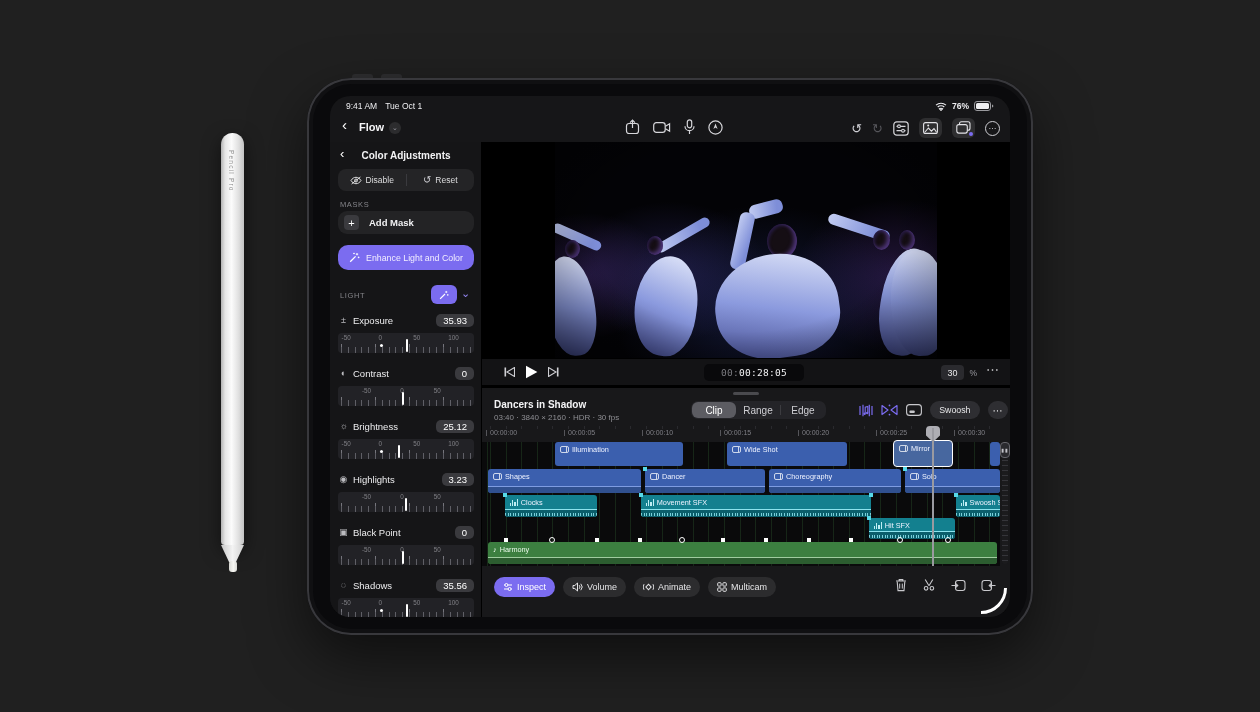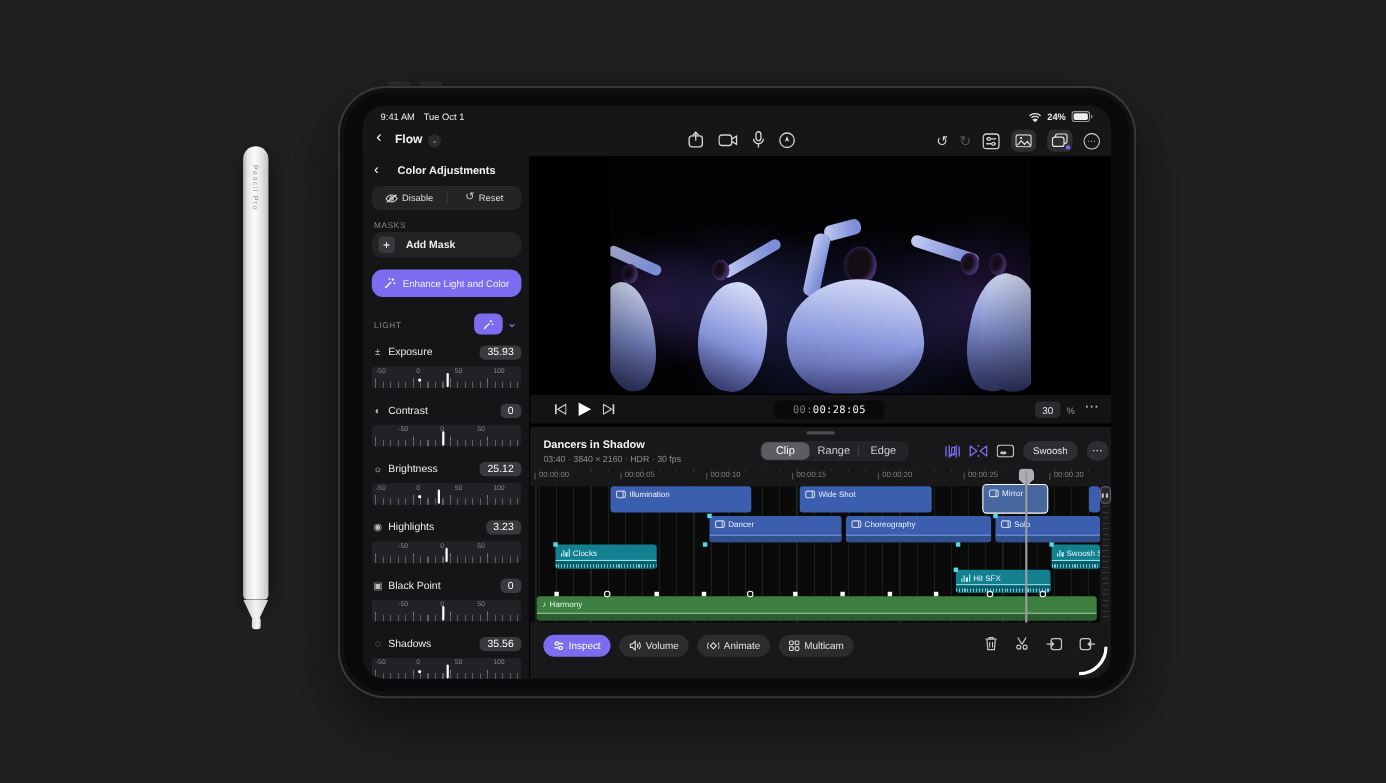--- a/index.html
+++ b/index.html
@@ -196,21 +196,21 @@
         <div class="sb-left">
           <span>9:41 AM</span>
           <span>Tue Oct 1</span>
         </div>
         <div class="sb-right">
           <span>
             <svg width="12" height="9" viewBox="0 0 12 9">
                 <path d="M1 3.2C2.4 1.9 4.1 1.2 6 1.2s3.6.7 5 2M2.7 5C3.6 4.2 4.7 3.8 6 3.8S8.4 4.2 9.3 5M4.4 6.8c.5-.4 1-.6 1.6-.6s1.1.2 1.6.6L6 8.4z" fill="none" stroke="#ededf0" stroke-width="1.1"></path>
               </svg>
           </span>
-          <span>24%</span>
+          <span>76%</span>
           <span>
             <svg width="20" height="10" viewBox="0 0 20 10">
                 <rect x="0.5" y="0.5" width="16" height="9" rx="2.5" fill="none" stroke="#9a9a9e"></rect>
                 <rect x="2" y="2" width="13" height="6" rx="1.5" fill="#ededf0"></rect>
                 <path d="M18 3.4v3.2c.9-.3 1.3-.9 1.3-1.6S18.9 3.7 18 3.4z" fill="#9a9a9e"></path>
               </svg>
           </span>
         </div>
       </div>
 
@@ -540,20 +540,27 @@
                 </span>
             </div>
             <div class="clip clip-blue selected" style="left:411px;top:-2px;width:60px;height:27px">
               <span class="clip-label">
                   <span class="film-ic"></span>
                   <span>Mirror</span>
                 </span>
             </div>
             <div class="clip clip-blue" style="left:508px;top:0;width:10px;height:24px"></div>
 
+            <div class="clip clip-blue" style="left:6px;top:27px;width:153px;height:24px">
+              <span class="clip-label">
+                  <span class="film-ic"></span>
+                  <span>Shapes</span>
+                </span>
+              <span class="blue-strip"></span>
+            </div>
             <div class="clip clip-blue" style="left:163px;top:27px;width:120px;height:24px">
               <span class="clip-label">
                   <span class="film-ic"></span>
                   <span>Dancer</span>
                 </span>
               <span class="blue-strip"></span>
             </div>
             <div class="clip clip-blue" style="left:287px;top:27px;width:132px;height:24px">
               <span class="clip-label">
                   <span class="film-ic"></span>
@@ -571,20 +578,32 @@
 
             <div class="clip clip-teal" style="left:23px;top:53px;width:92px;height:22px">
               <span class="clip-label">
                   <span class="wave-ic">
                     <i style="height:3px"></i>
                     <i style="height:6px"></i>
                     <i style="height:4px"></i>
                     <i style="height:7px"></i>
                   </span>
                   <span>Clocks</span>
+                </span>
+              <span class="teal-strip"></span>
+            </div>
+            <div class="clip clip-teal" style="left:159px;top:53px;width:230px;height:22px">
+              <span class="clip-label">
+                  <span class="wave-ic">
+                    <i style="height:3px"></i>
+                    <i style="height:6px"></i>
+                    <i style="height:4px"></i>
+                    <i style="height:7px"></i>
+                  </span>
+                  <span>Movement SFX</span>
                 </span>
               <span class="teal-strip"></span>
             </div>
             <div class="clip clip-teal" style="left:474px;top:53px;width:44px;height:22px">
               <span class="clip-label">
                   <span class="wave-ic">
                     <i style="height:3px"></i>
                     <i style="height:6px"></i>
                     <i style="height:4px"></i>
                   </span>

